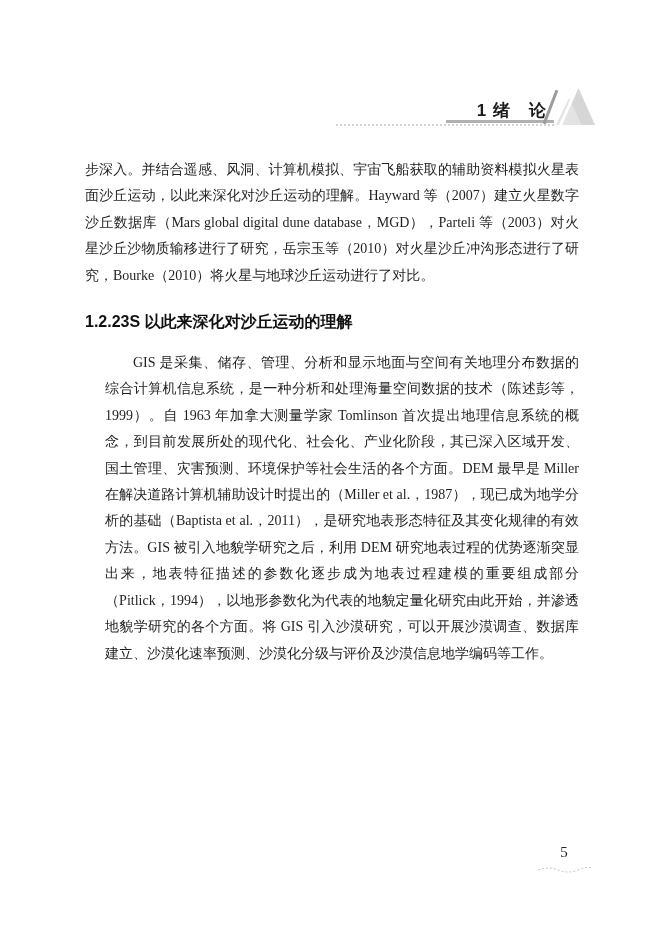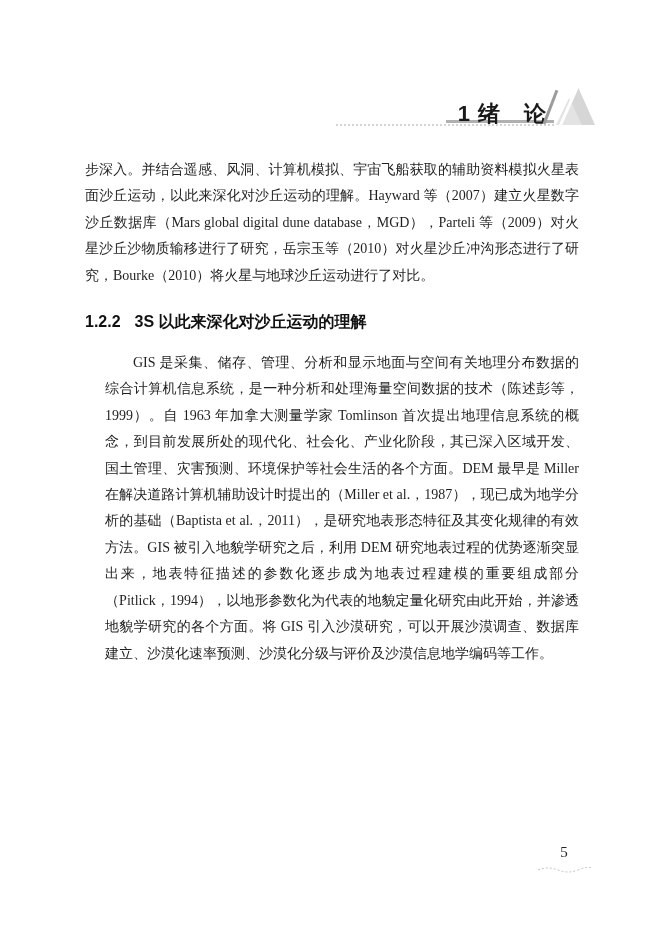--- a/index.html
+++ b/index.html
@@ -13,21 +13,21 @@
     color: #1f1f1f;
   }
 
   
   .running-label {
     position: absolute;
     top: 99px;
     right: 114px;
     font-family: "Liberation Sans", "DejaVu Sans", sans-serif;
     font-weight: bold;
-    font-size: 22px;
+    font-size: 17px;
     letter-spacing: 1px;
     color: #1a1a1a;
     white-space: pre;
   }
   .rule-dotted {
     position: absolute;
     left: 336px;
     top: 124px;
     width: 218px;
     height: 0;
@@ -97,21 +97,21 @@
   .body-block p.indent { text-indent: 2em; margin-left: 20px; }
   .section-heading {
     margin: 22px 0 17px 0;
     font-family: "Liberation Sans", "DejaVu Sans", sans-serif;
     font-size: 16px;
     font-weight: bold;
     line-height: 22px;
     color: #111111;
     text-align: left;
   }
-  .section-heading .num { margin-right: 14px; }
+  .section-heading .num { }
 
   
   .page-number {
     position: absolute;
     left: 549px;
     top: 844px;
     width: 30px;
     text-align: center;
     font-size: 15px;
     color: #222222;
@@ -135,21 +135,21 @@
     <span class="running-label">1 绪　论</span>
     <div class="slash"></div>
     <div class="logo">
       <div class="tri tri-right"></div>
       <div class="tri tri-left"></div>
       <div class="logo-gap"></div>
     </div>
   </div>
 
   <div class="body-block">
-    <p>步深入。并结合遥感、风洞、计算机模拟、宇宙飞船获取的辅助资料模拟火星表面沙丘运动，以此来深化对沙丘运动的理解。Hayward 等（2007）建立火星数字沙丘数据库（Mars global digital dune database，MGD），Parteli 等（2009）对火星沙丘沙物质输移进行了研究，岳宗玉等（2010）对火星沙丘冲沟形态进行了研究，Bourke（2010）将火星与地球沙丘运动进行了对比。</p>
+    <p>步深入。并结合遥感、风洞、计算机模拟、宇宙飞船获取的辅助资料模拟火星表面沙丘运动，以此来深化对沙丘运动的理解。Hayward 等（2007）建立火星数字沙丘数据库（Mars global digital dune database，MGD），Parteli 等（2003）对火星沙丘沙物质输移进行了研究，岳宗玉等（2010）对火星沙丘冲沟形态进行了研究，Bourke（2010）将火星与地球沙丘运动进行了对比。</p>
 
     <h2 class="section-heading">
       <span class="num">1.2.2</span><span>3S 以此来深化对沙丘运动的理解</span>
     </h2>
 
     <p class="indent">GIS 是采集、储存、管理、分析和显示地面与空间有关地理分布数据的综合计算机信息系统，是一种分析和处理海量空间数据的技术（陈述彭等，1999）。自 1963 年加拿大测量学家 Tomlinson 首次提出地理信息系统的概念，到目前发展所处的现代化、社会化、产业化阶段，其已深入区域开发、国土管理、灾害预测、环境保护等社会生活的各个方面。DEM 最早是 Miller 在解决道路计算机辅助设计时提出的（Miller et al.，1987），现已成为地学分析的基础（Baptista et al.，2011），是研究地表形态特征及其变化规律的有效方法。GIS 被引入地貌学研究之后，利用 DEM 研究地表过程的优势逐渐突显出来，地表特征描述的参数化逐步成为地表过程建模的重要组成部分（Pitlick，1994），以地形参数化为代表的地貌定量化研究由此开始，并渗透地貌学研究的各个方面。将 GIS 引入沙漠研究，可以开展沙漠调查、数据库建立、沙漠化速率预测、沙漠化分级与评价及沙漠信息地学编码等工作。</p>
 
   </div>
 
   <div>

